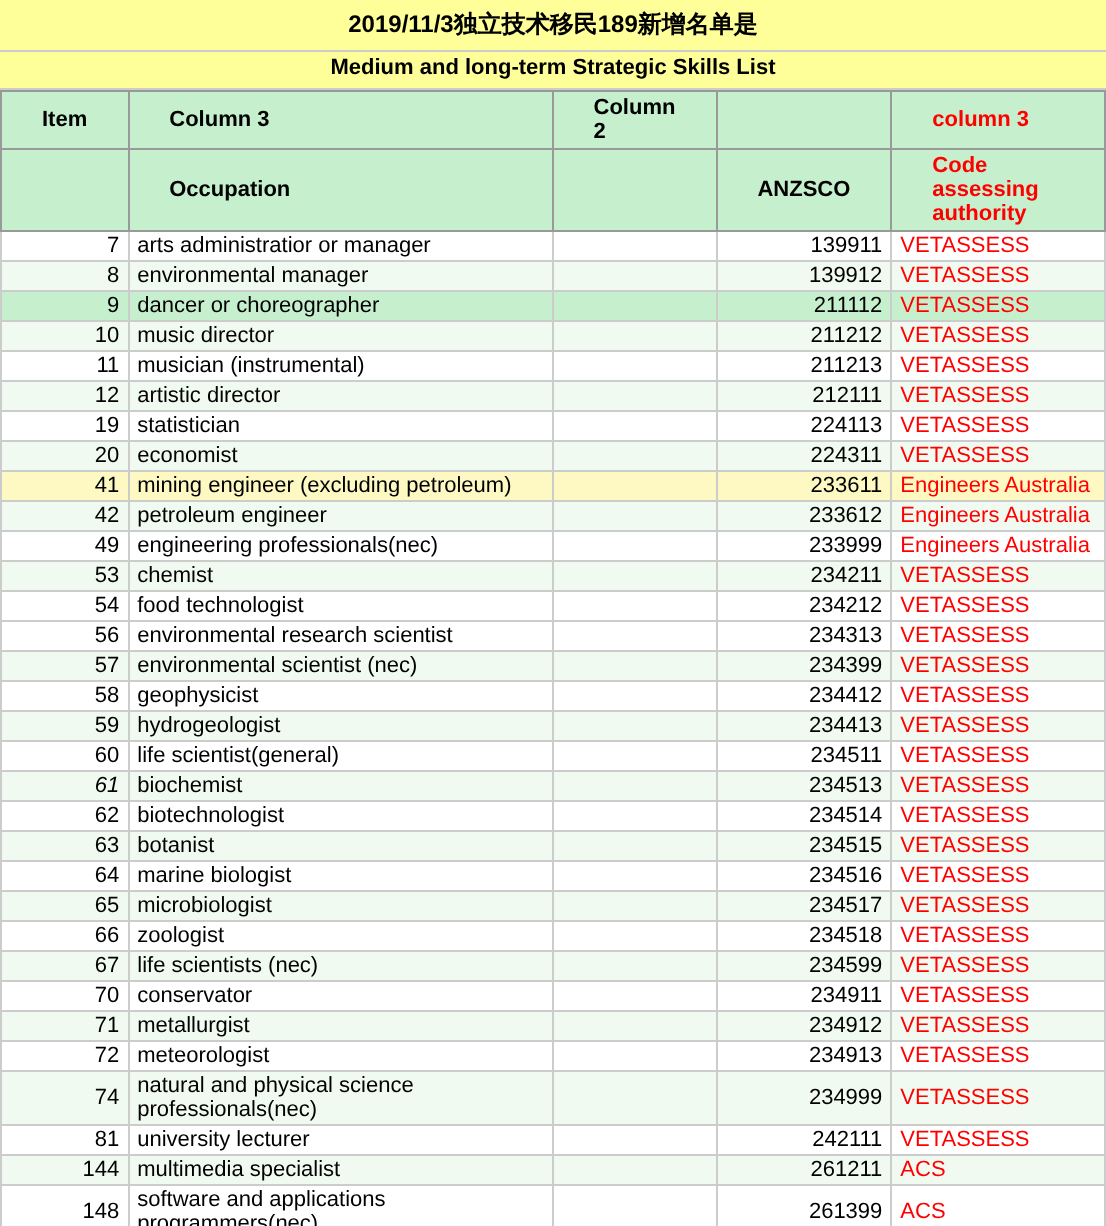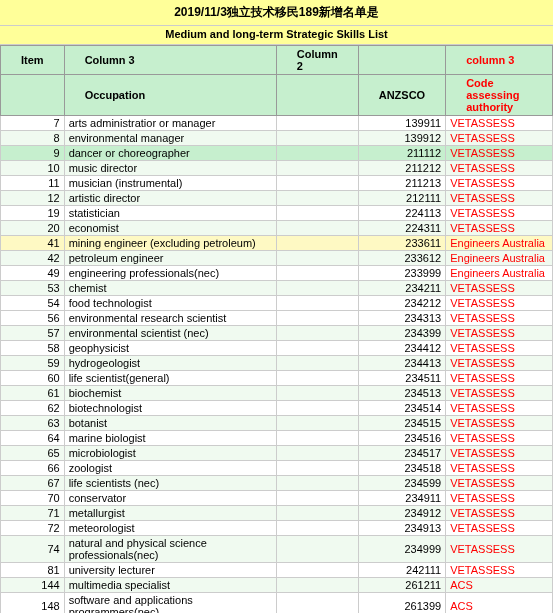--- a/index.html
+++ b/index.html
@@ -206,21 +206,21 @@
         <td class="col-assess" style="color: rgb(255, 0, 0);">VETASSESS</td>
       </tr>
       <tr style="background: rgb(255, 255, 255);">
         <td class="col-item" style="text-align: right;">60</td>
         <td class="col-occ">life scientist(general)</td>
         <td class="col2"></td>
         <td class="col-anzsco" style="text-align: right;">234511</td>
         <td class="col-assess" style="color: rgb(255, 0, 0);">VETASSESS</td>
       </tr>
       <tr style="background: rgb(240, 250, 240);">
-        <td class="col-item" style="text-align: right;">61</td>
+        <td class="col-item" style="text-align: right; font-style: italic;">61</td>
         <td class="col-occ">biochemist</td>
         <td class="col2"></td>
         <td class="col-anzsco" style="text-align: right;">234513</td>
         <td class="col-assess" style="color: rgb(255, 0, 0);">VETASSESS</td>
       </tr>
       <tr style="background: rgb(255, 255, 255);">
         <td class="col-item" style="text-align: right;">62</td>
         <td class="col-occ">biotechnologist</td>
         <td class="col2"></td>
         <td class="col-anzsco" style="text-align: right;">234514</td>

